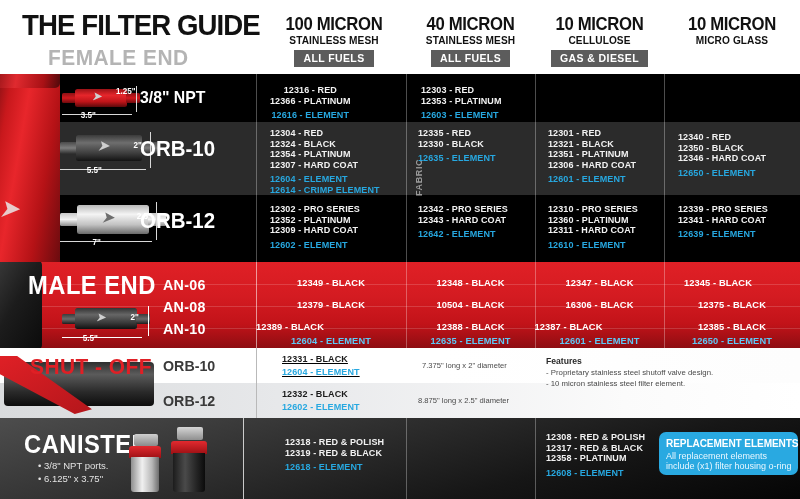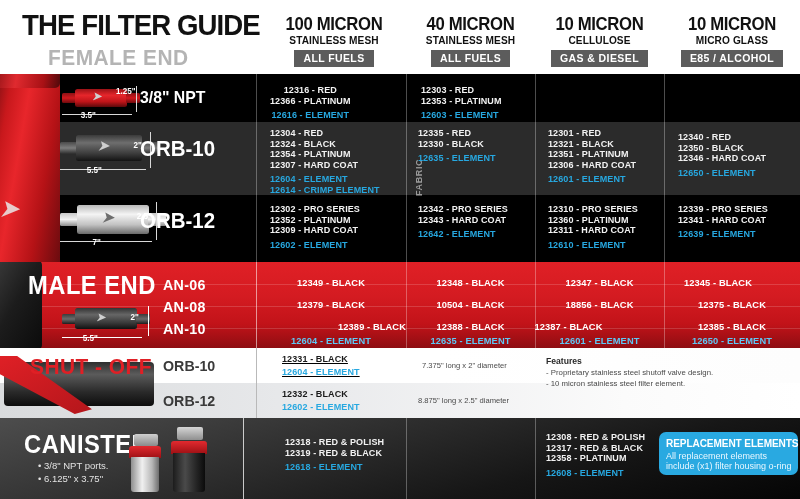--- a/index.html
+++ b/index.html
@@ -217,21 +217,20 @@
       <div class="fuelpill">ALL FUELS</div>
     </div>
     <div class="colhdr" style="left:535px;width:129px;">
       <div class="micron">10 MICRON</div>
       <div class="media">CELLULOSE</div>
       <div class="fuelpill">GAS &amp; DIESEL</div>
     </div>
     <div class="colhdr" style="left:664px;width:136px;">
       <div class="micron">10 MICRON</div>
       <div class="media">MICRO GLASS</div>
-      <div class="fuelpill">E85 / ALCOHOL</div>
     </div>
   </div>
   <div class="topline"></div>
 
   <div class="band" id="female">
 
     <div class="frow dk" style="top:0;height:48px;"></div>
     <div class="frow alt" style="top:48px;height:73px;"></div>
     <div class="frow dk" style="top:121px;height:67px;"></div>
 
@@ -398,27 +397,27 @@
       <div class="pn" style="transform:none;">12345 - BLACK</div>
       </div>
 
     <div class="cell" style="left:256px;top:38px;width:150px;text-align:center;">
       <div class="pn" style="transform:none;">12379 - BLACK</div>
       </div>
     <div class="cell" style="left:406px;top:38px;width:129px;text-align:center;">
       <div class="pn" style="transform:none;">10504 - BLACK</div>
       </div>
     <div class="cell" style="left:535px;top:38px;width:129px;text-align:center;">
-      <div class="pn" style="transform:none;">18856 - BLACK</div>
+      <div class="pn" style="transform:none;">16306 - BLACK</div>
       </div>
     <div class="cell" style="left:664px;top:38px;width:136px;text-align:center;">
       <div class="pn" style="transform:none;">12375 - BLACK</div>
       </div>
 
-    <div class="cell" style="left:256px;top:60px;width:150px;text-align:right;">
+    <div class="cell" style="left:256px;top:60px;width:150px;text-align:left;">
       <div class="pn" style="transform:none;">12389 - BLACK</div>
       </div>
     <div class="cell" style="left:406px;top:60px;width:129px;text-align:center;">
       <div class="pn" style="transform:none;">12388 - BLACK</div>
       </div>
     <div class="cell" style="left:504px;top:60px;width:129px;text-align:center;">
       <div class="pn" style="transform:none;">12387 - BLACK</div>
       </div>
     <div class="cell" style="left:664px;top:60px;width:136px;text-align:center;">
       <div class="pn" style="transform:none;">12385 - BLACK</div>

